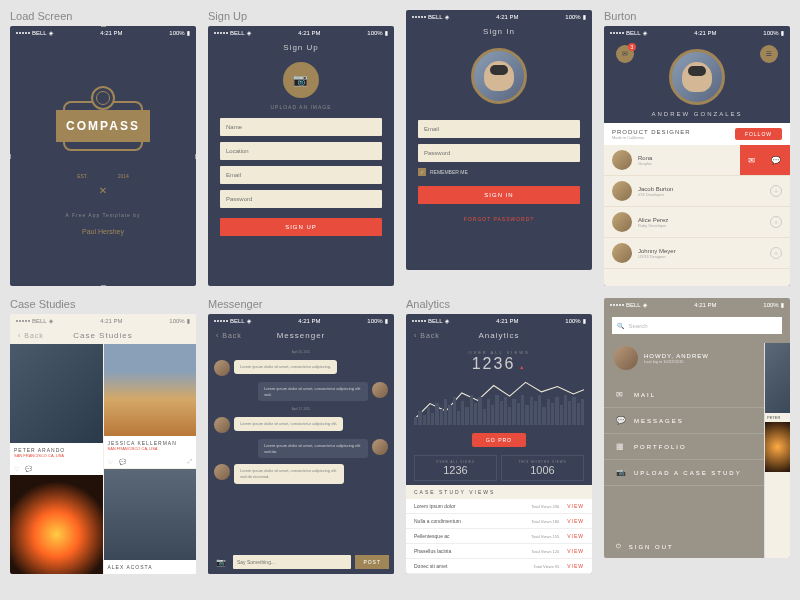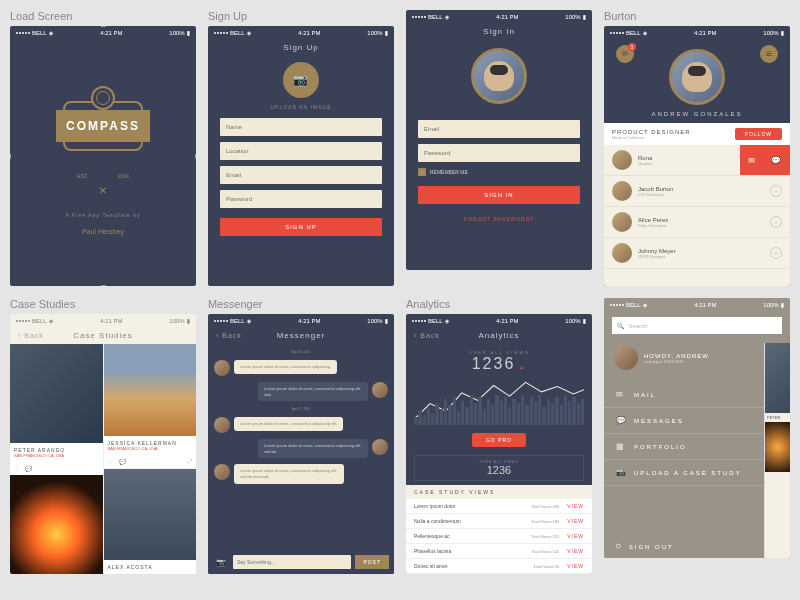--- a/index.html
+++ b/index.html
@@ -530,20 +530,24 @@
             <div class="bar" style="height: 22px;"></div>
             <div class="bar" style="height: 26px;"></div>
           </div>
 </div>
 <button class="gopro">GO PRO</button>
 <div class="an-boxes">
 <div class="an-box">
             <div class="an-box-lbl">OVER ALL VIEWS</div>
             <div class="an-box-val">1236</div>
           </div>
+<div class="an-box">
+            <div class="an-box-lbl">THIS MONTHS VIEWS</div>
+            <div class="an-box-val">1006</div>
+          </div>
 </div>
 <div class="an-list-hdr">CASE STUDY VIEWS</div>
 <div class="an-list" id="anlist">
           <div class="an-row">
             <span class="an-t">Lorem ipsum dolor</span>
             <span class="an-v">Total Views 230</span>
             <span class="an-view">VIEW</span>
           </div>
           <div class="an-row">
             <span class="an-t">Nulla a condimentum</span>

